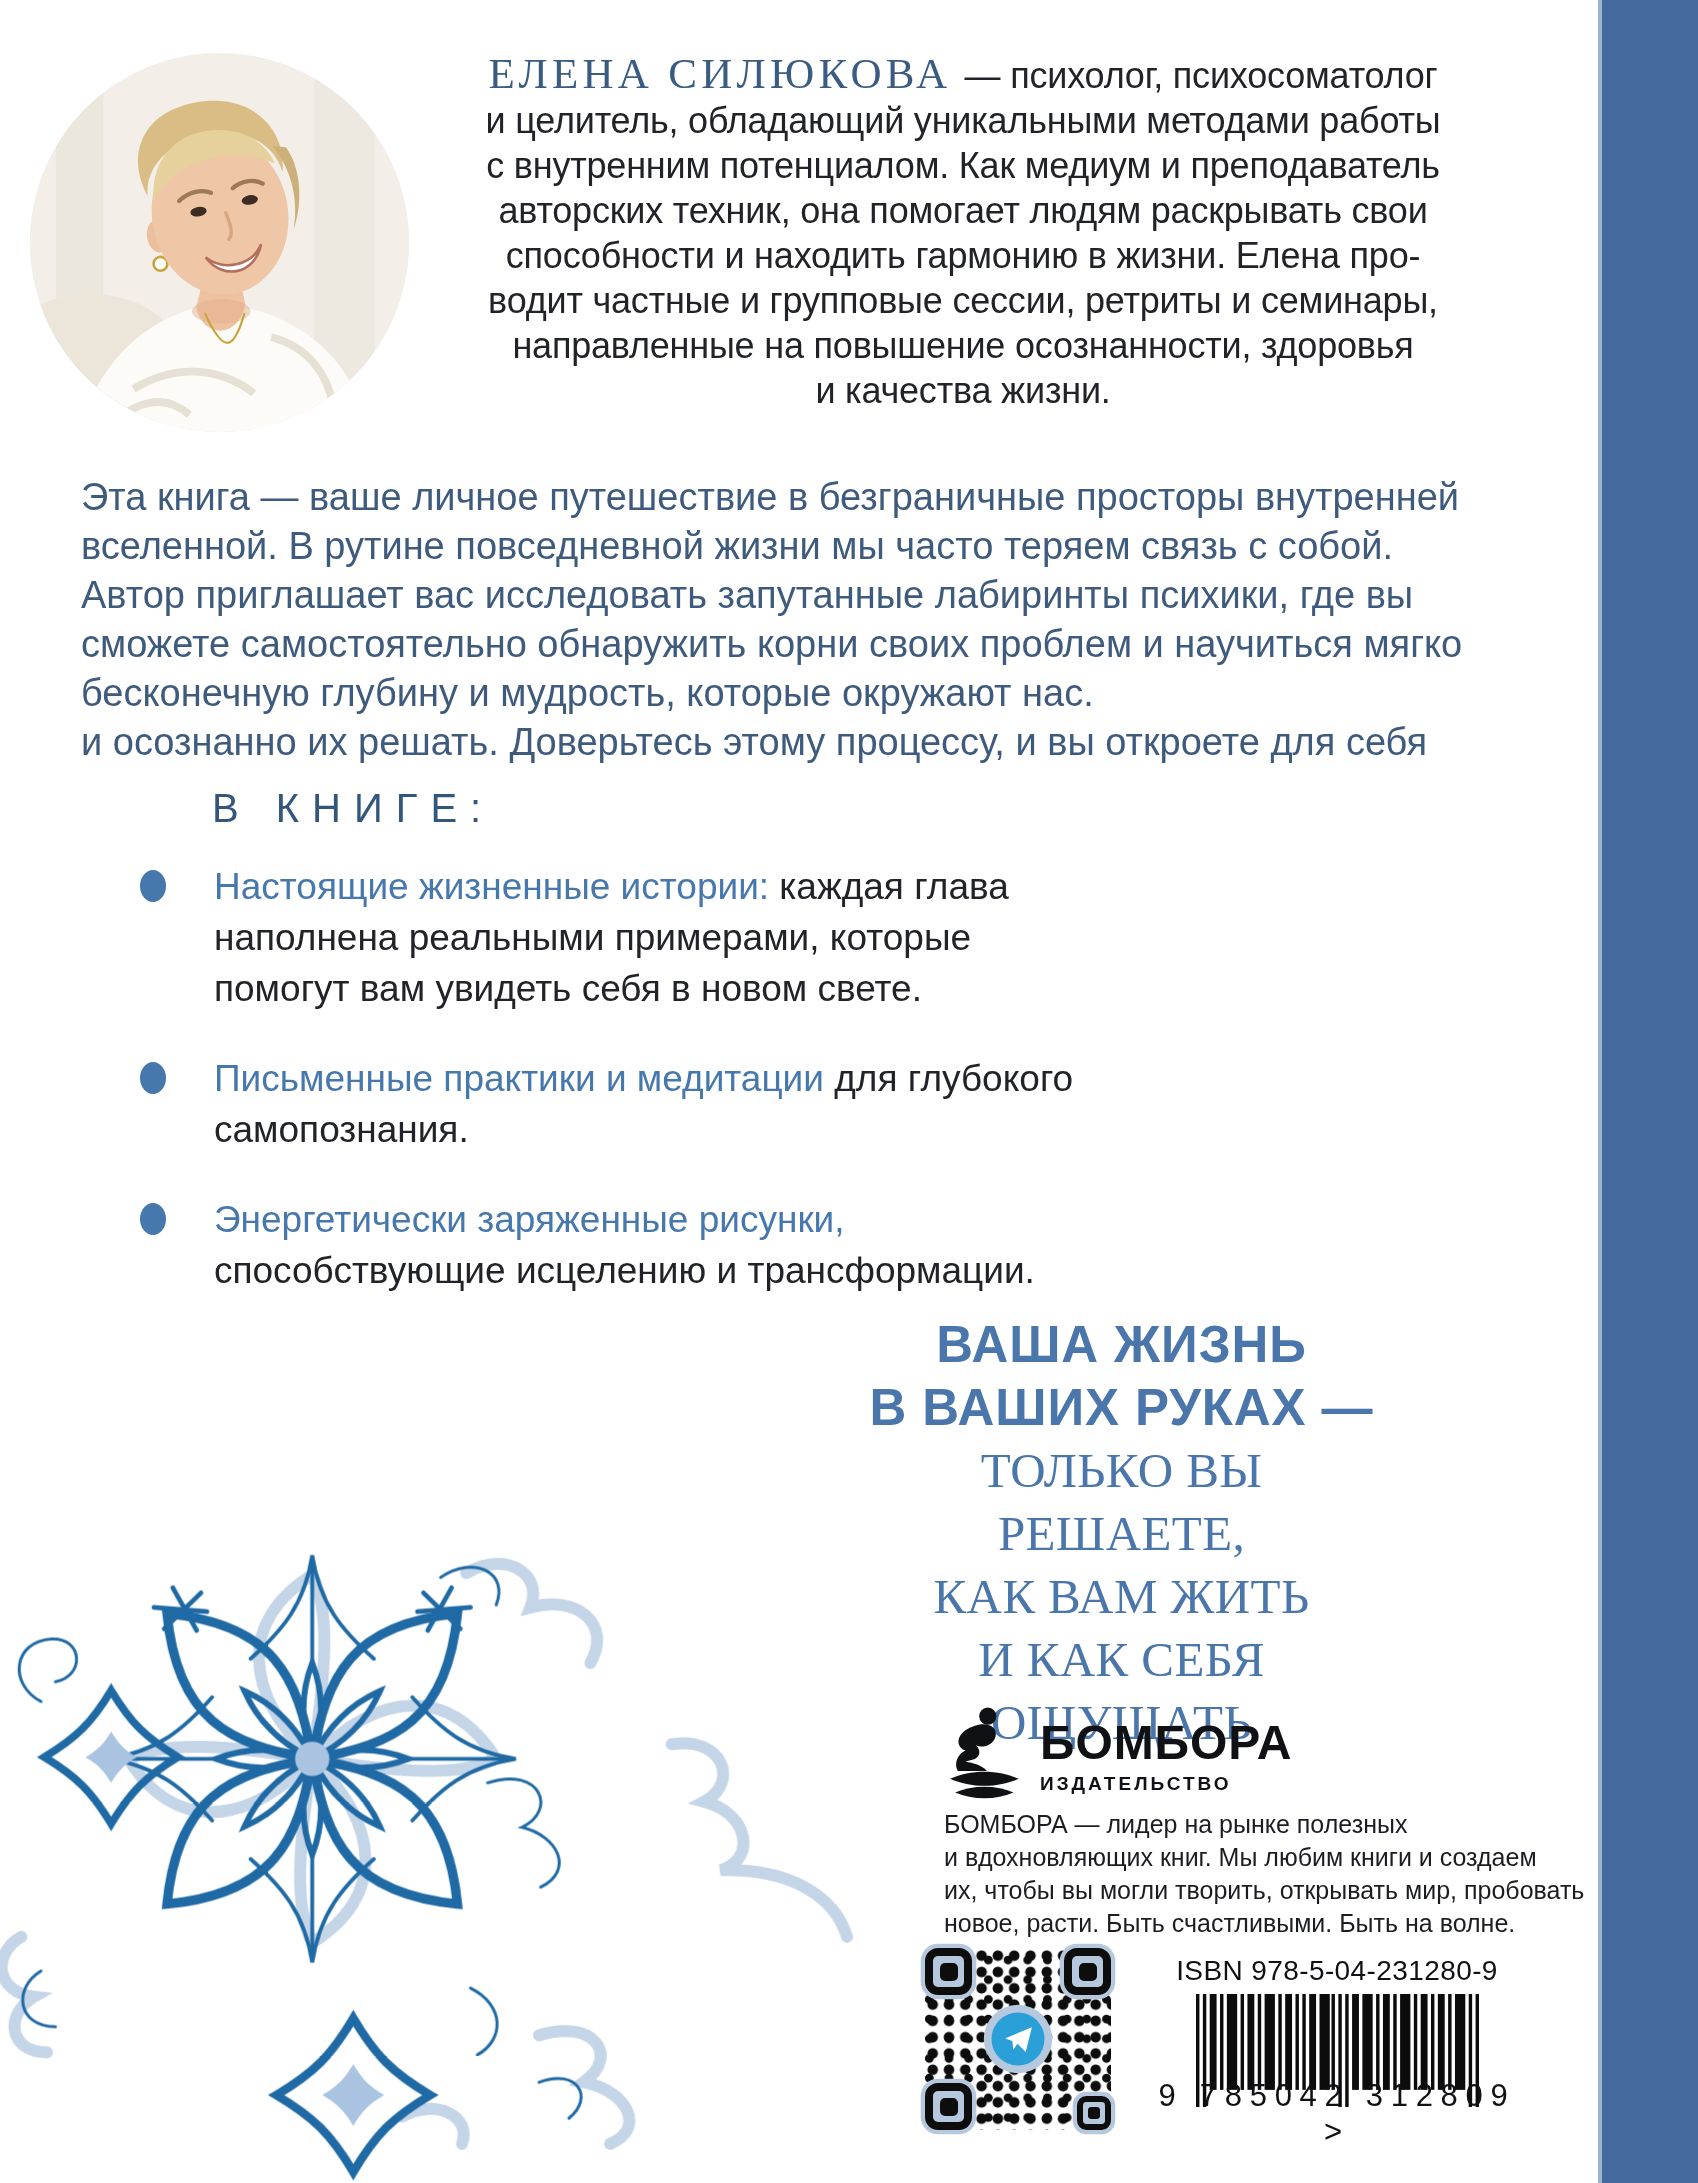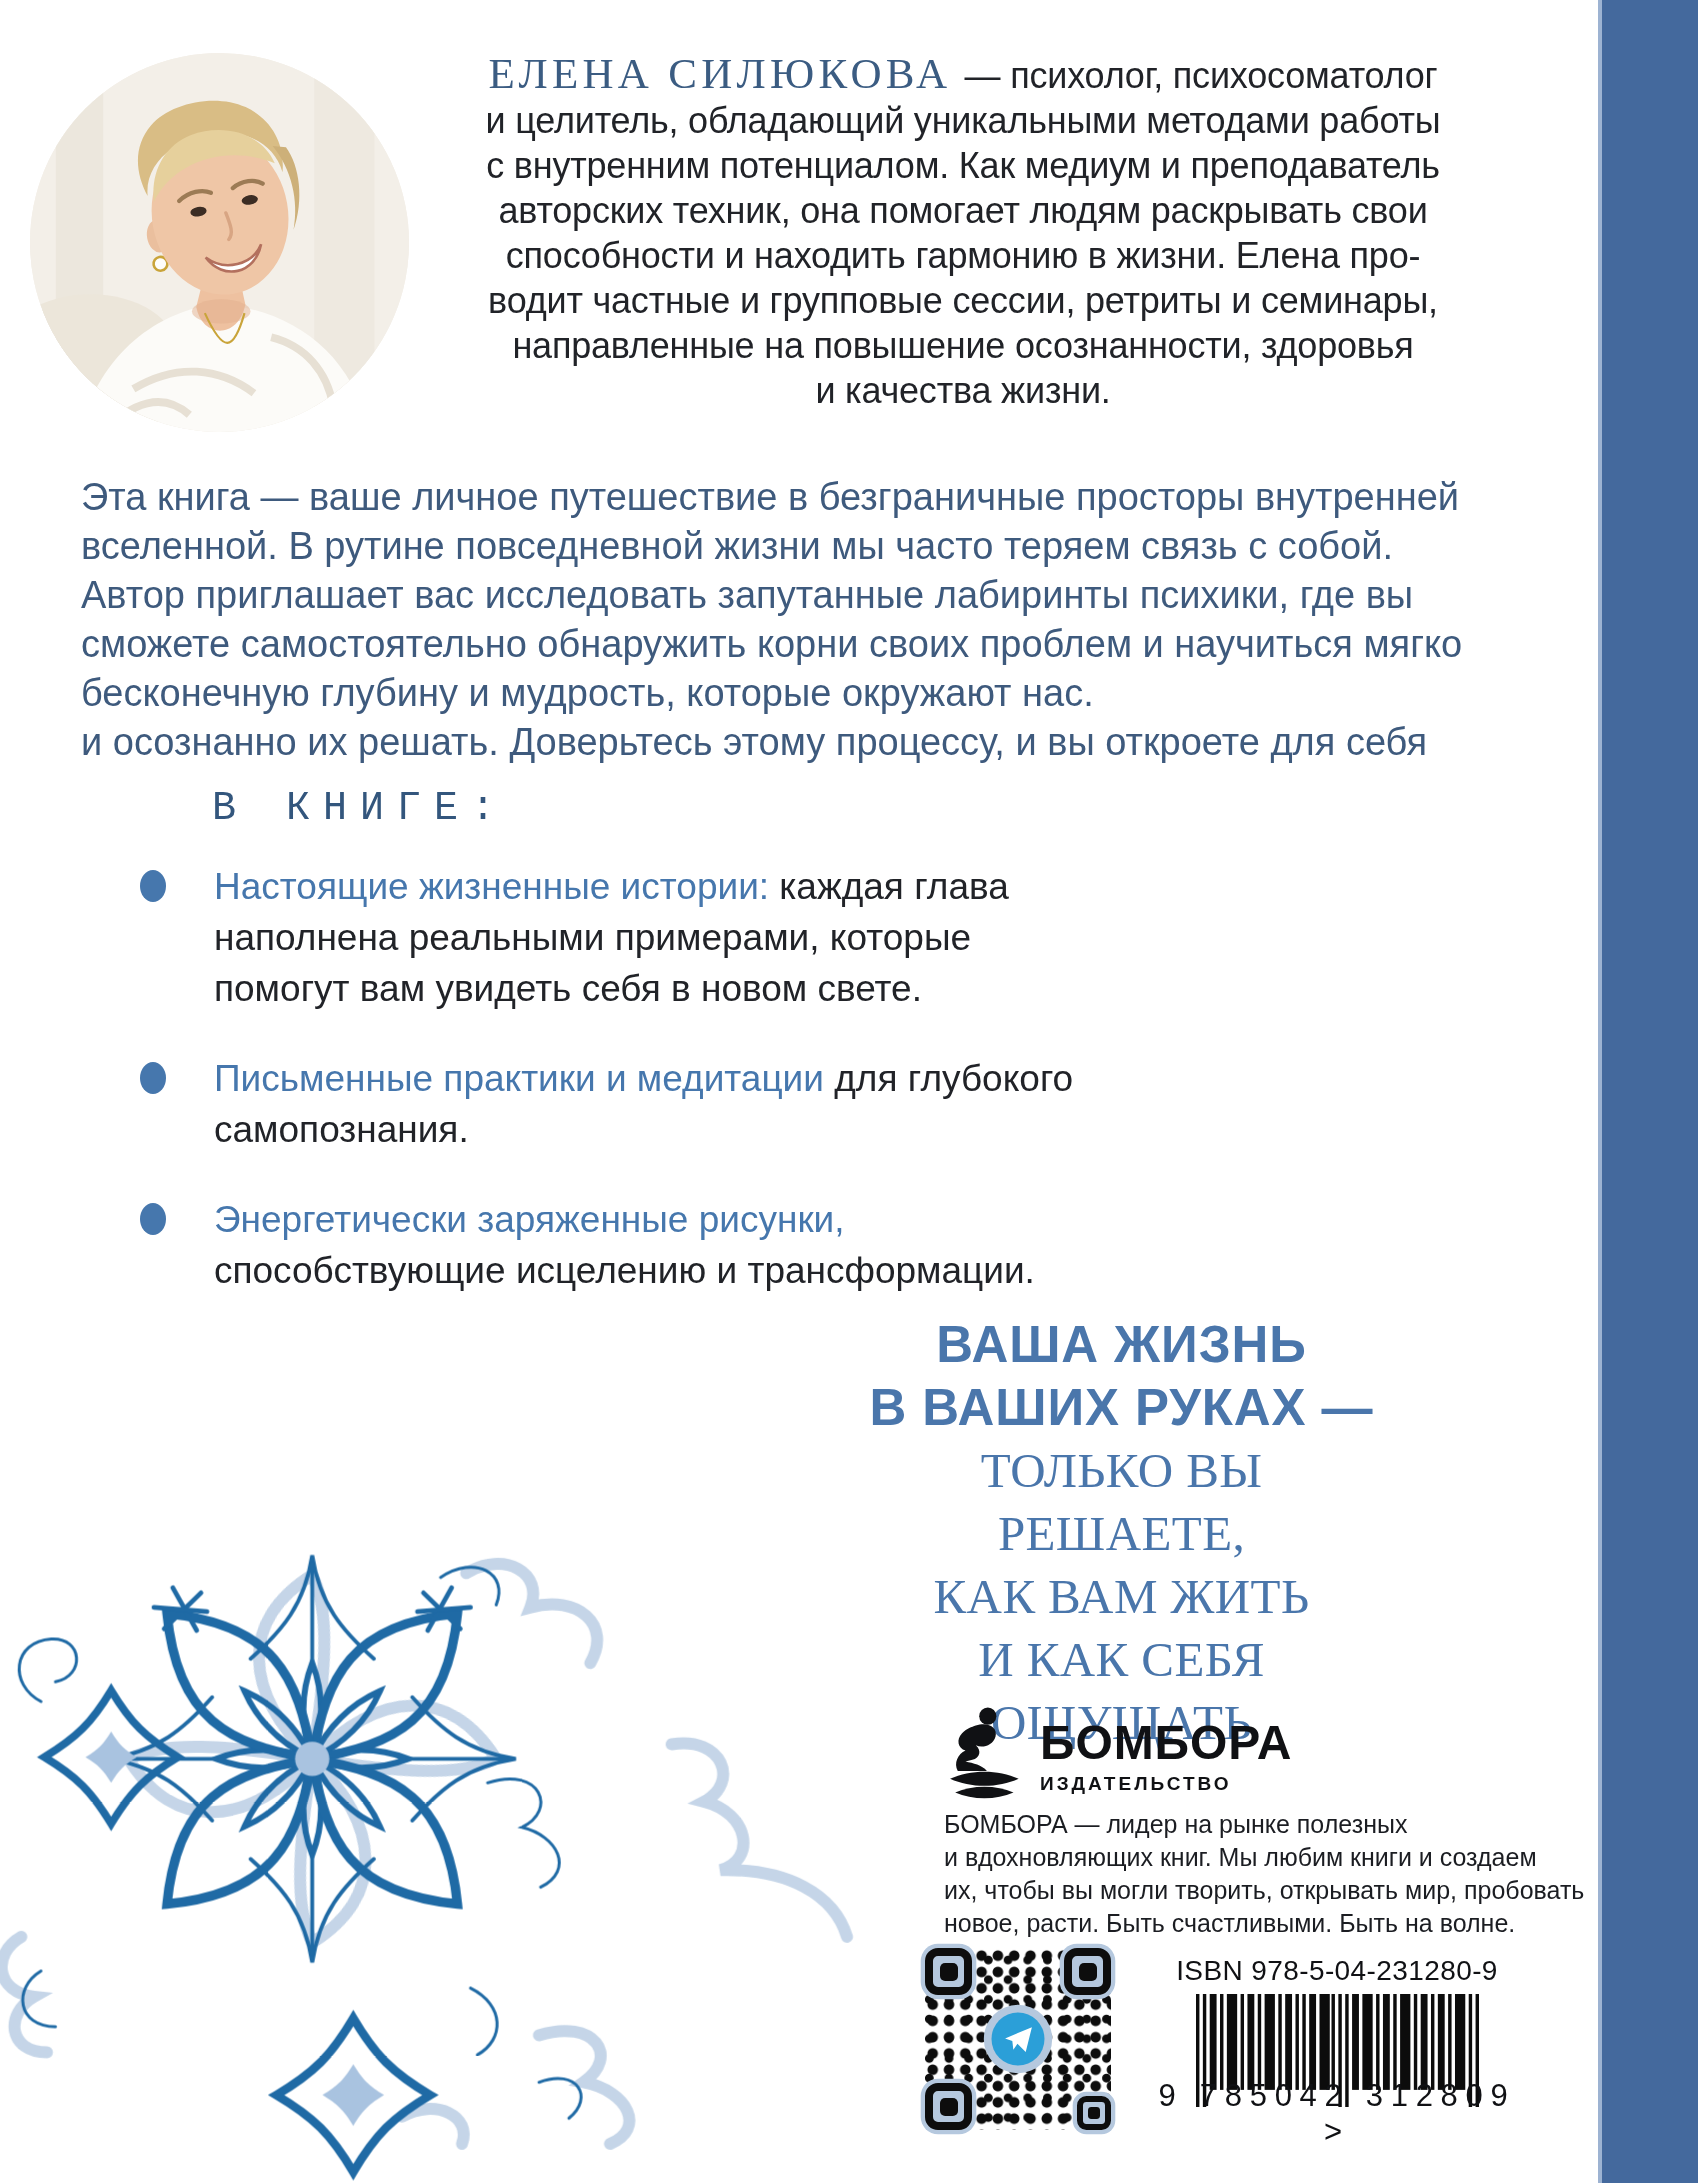--- a/index.html
+++ b/index.html
@@ -18,21 +18,21 @@
   .bio{position:absolute;left:334px;top:51px;width:1258px;text-align:center;
        color:#212328;font-size:36px;line-height:45px;letter-spacing:-0.2px;}
   .bio-name{font-family:"Liberation Serif","DejaVu Serif",serif;font-size:43px;color:#3b5c82;
             letter-spacing:4.3px;padding-right:3.4px;}
 
   
   .intro{position:absolute;left:81px;top:473px;width:1524px;color:#3e5a7d;
          font-size:38px;line-height:49px;}
 
   
-  .inbook-h{position:absolute;left:212px;top:786px;font-family:Liberation Mono, monospace;
+  .inbook-h{position:absolute;left:212px;top:786px;font-family:Liberation Sans, sans-serif;
             font-size:40px;letter-spacing:13px;color:#33567d;}
   .bullets{position:absolute;left:140px;top:861px;width:993px;margin:0;padding:0;list-style:none;}
   .bullets li{display:flex;margin:0 0 39px 0;}
   .dot{flex:none;width:26px;height:32px;border-radius:50%;background:#4677ad;margin-top:8.6px;}
   .btext{margin-left:48px;width:873px;font-size:37px;line-height:51px;color:#212328;}
   .lead{color:#4677ad;font-weight:400;text-align:right;}
 
   
   .quote{position:absolute;left:856px;top:1313px;width:531px;text-align:center;color:#4a76ab;}
   .q-bold{font-size:51px;font-weight:700;line-height:63px;letter-spacing:0.9px;}

